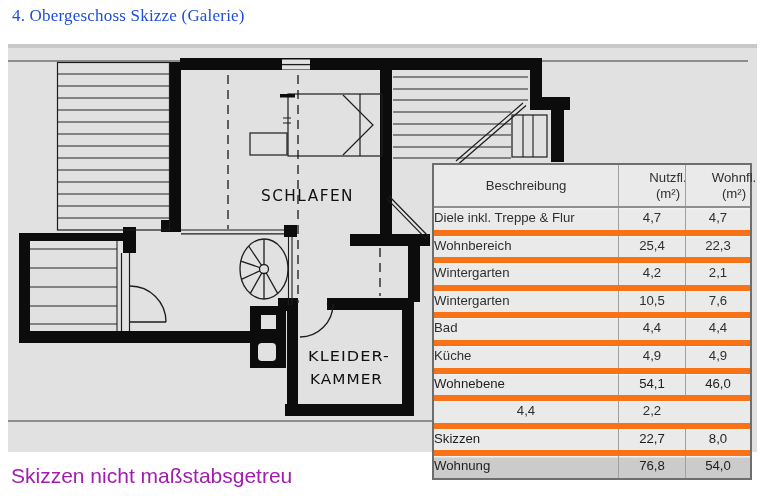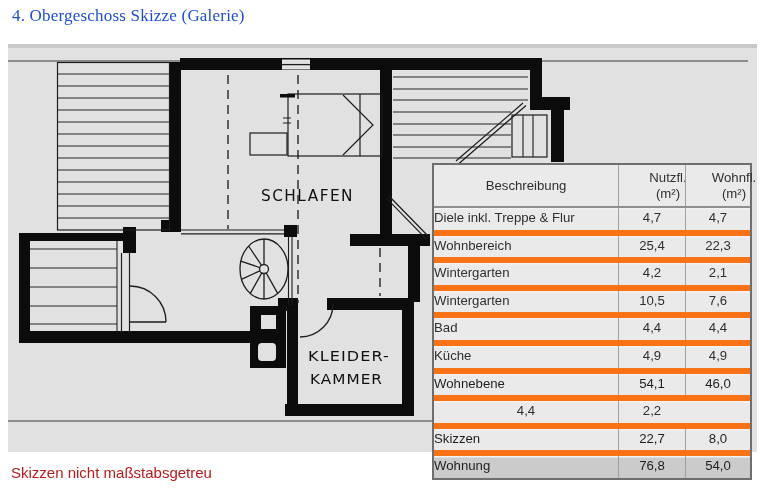--- a/index.html
+++ b/index.html
@@ -1,19 +1,19 @@
 <!DOCTYPE html>
 <html><head>
 <meta charset="utf-8">
 <style>
   html,body{margin:0;padding:0;background:#fff;}
   .page{position:relative;width:762px;height:496px;background:#ffffff;overflow:hidden;
         font-family:"Liberation Sans",sans-serif;}
   .page-title{position:absolute;left:12px;top:6px;font-size:17px;color:#1d4ed8;letter-spacing:.2px;font-family:Liberation Serif, serif;}
-  .footnote{position:absolute;left:11px;top:464px;font-size:15px;color:#b91c1c;}
+  .footnote{position:absolute;left:11px;top:464px;font-size:21px;color:#a21caf;}
   svg.plan{position:absolute;left:0;top:0;z-index:1;}
   .plan-label{font-family:"DejaVu Sans",sans-serif;fill:#101010;}
 
   .areas-table{position:absolute;left:432px;top:163px;width:320px;z-index:2;
                background:#eaeaea;border:2px solid #6e6e6e;box-sizing:border-box;
                color:#2f2f2f;font-size:13.2px;}
   .thead{display:grid;grid-template-columns:184px 67px 65px;height:41px;
          border-bottom:2px solid #8f8f8f;}
   .thcell{display:flex;flex-direction:column;align-items:center;justify-content:center;
           line-height:16px;}

